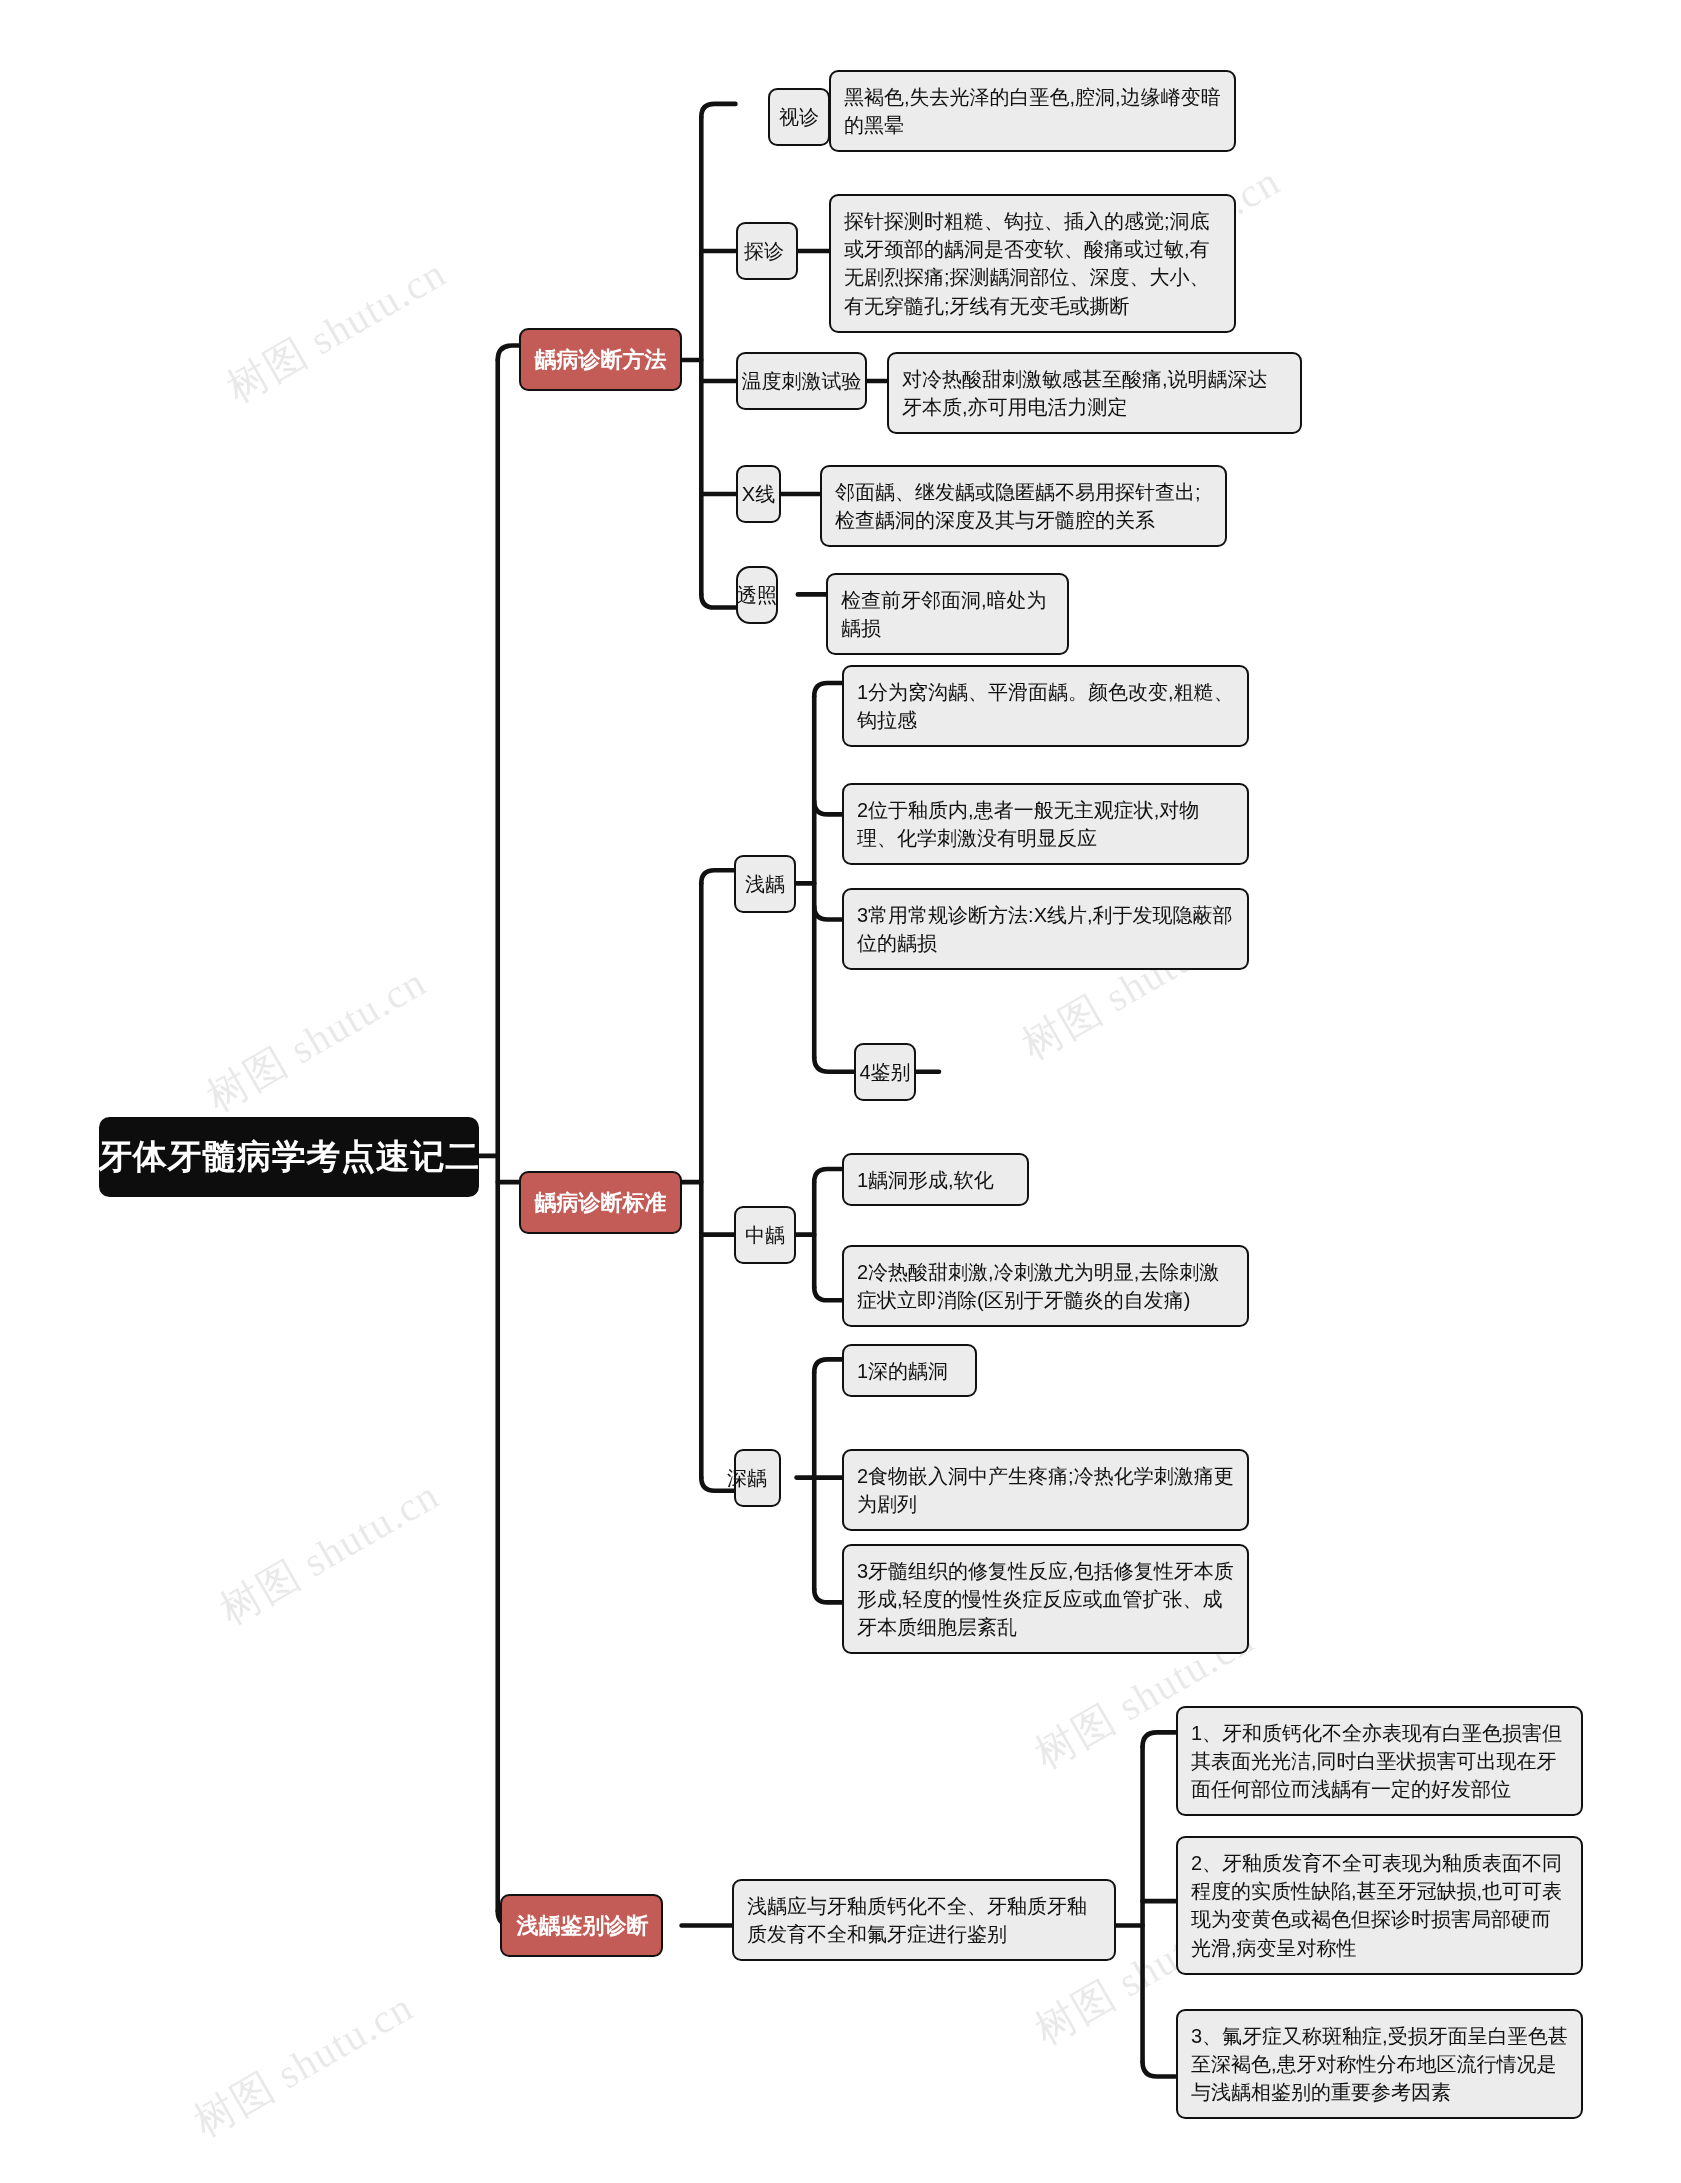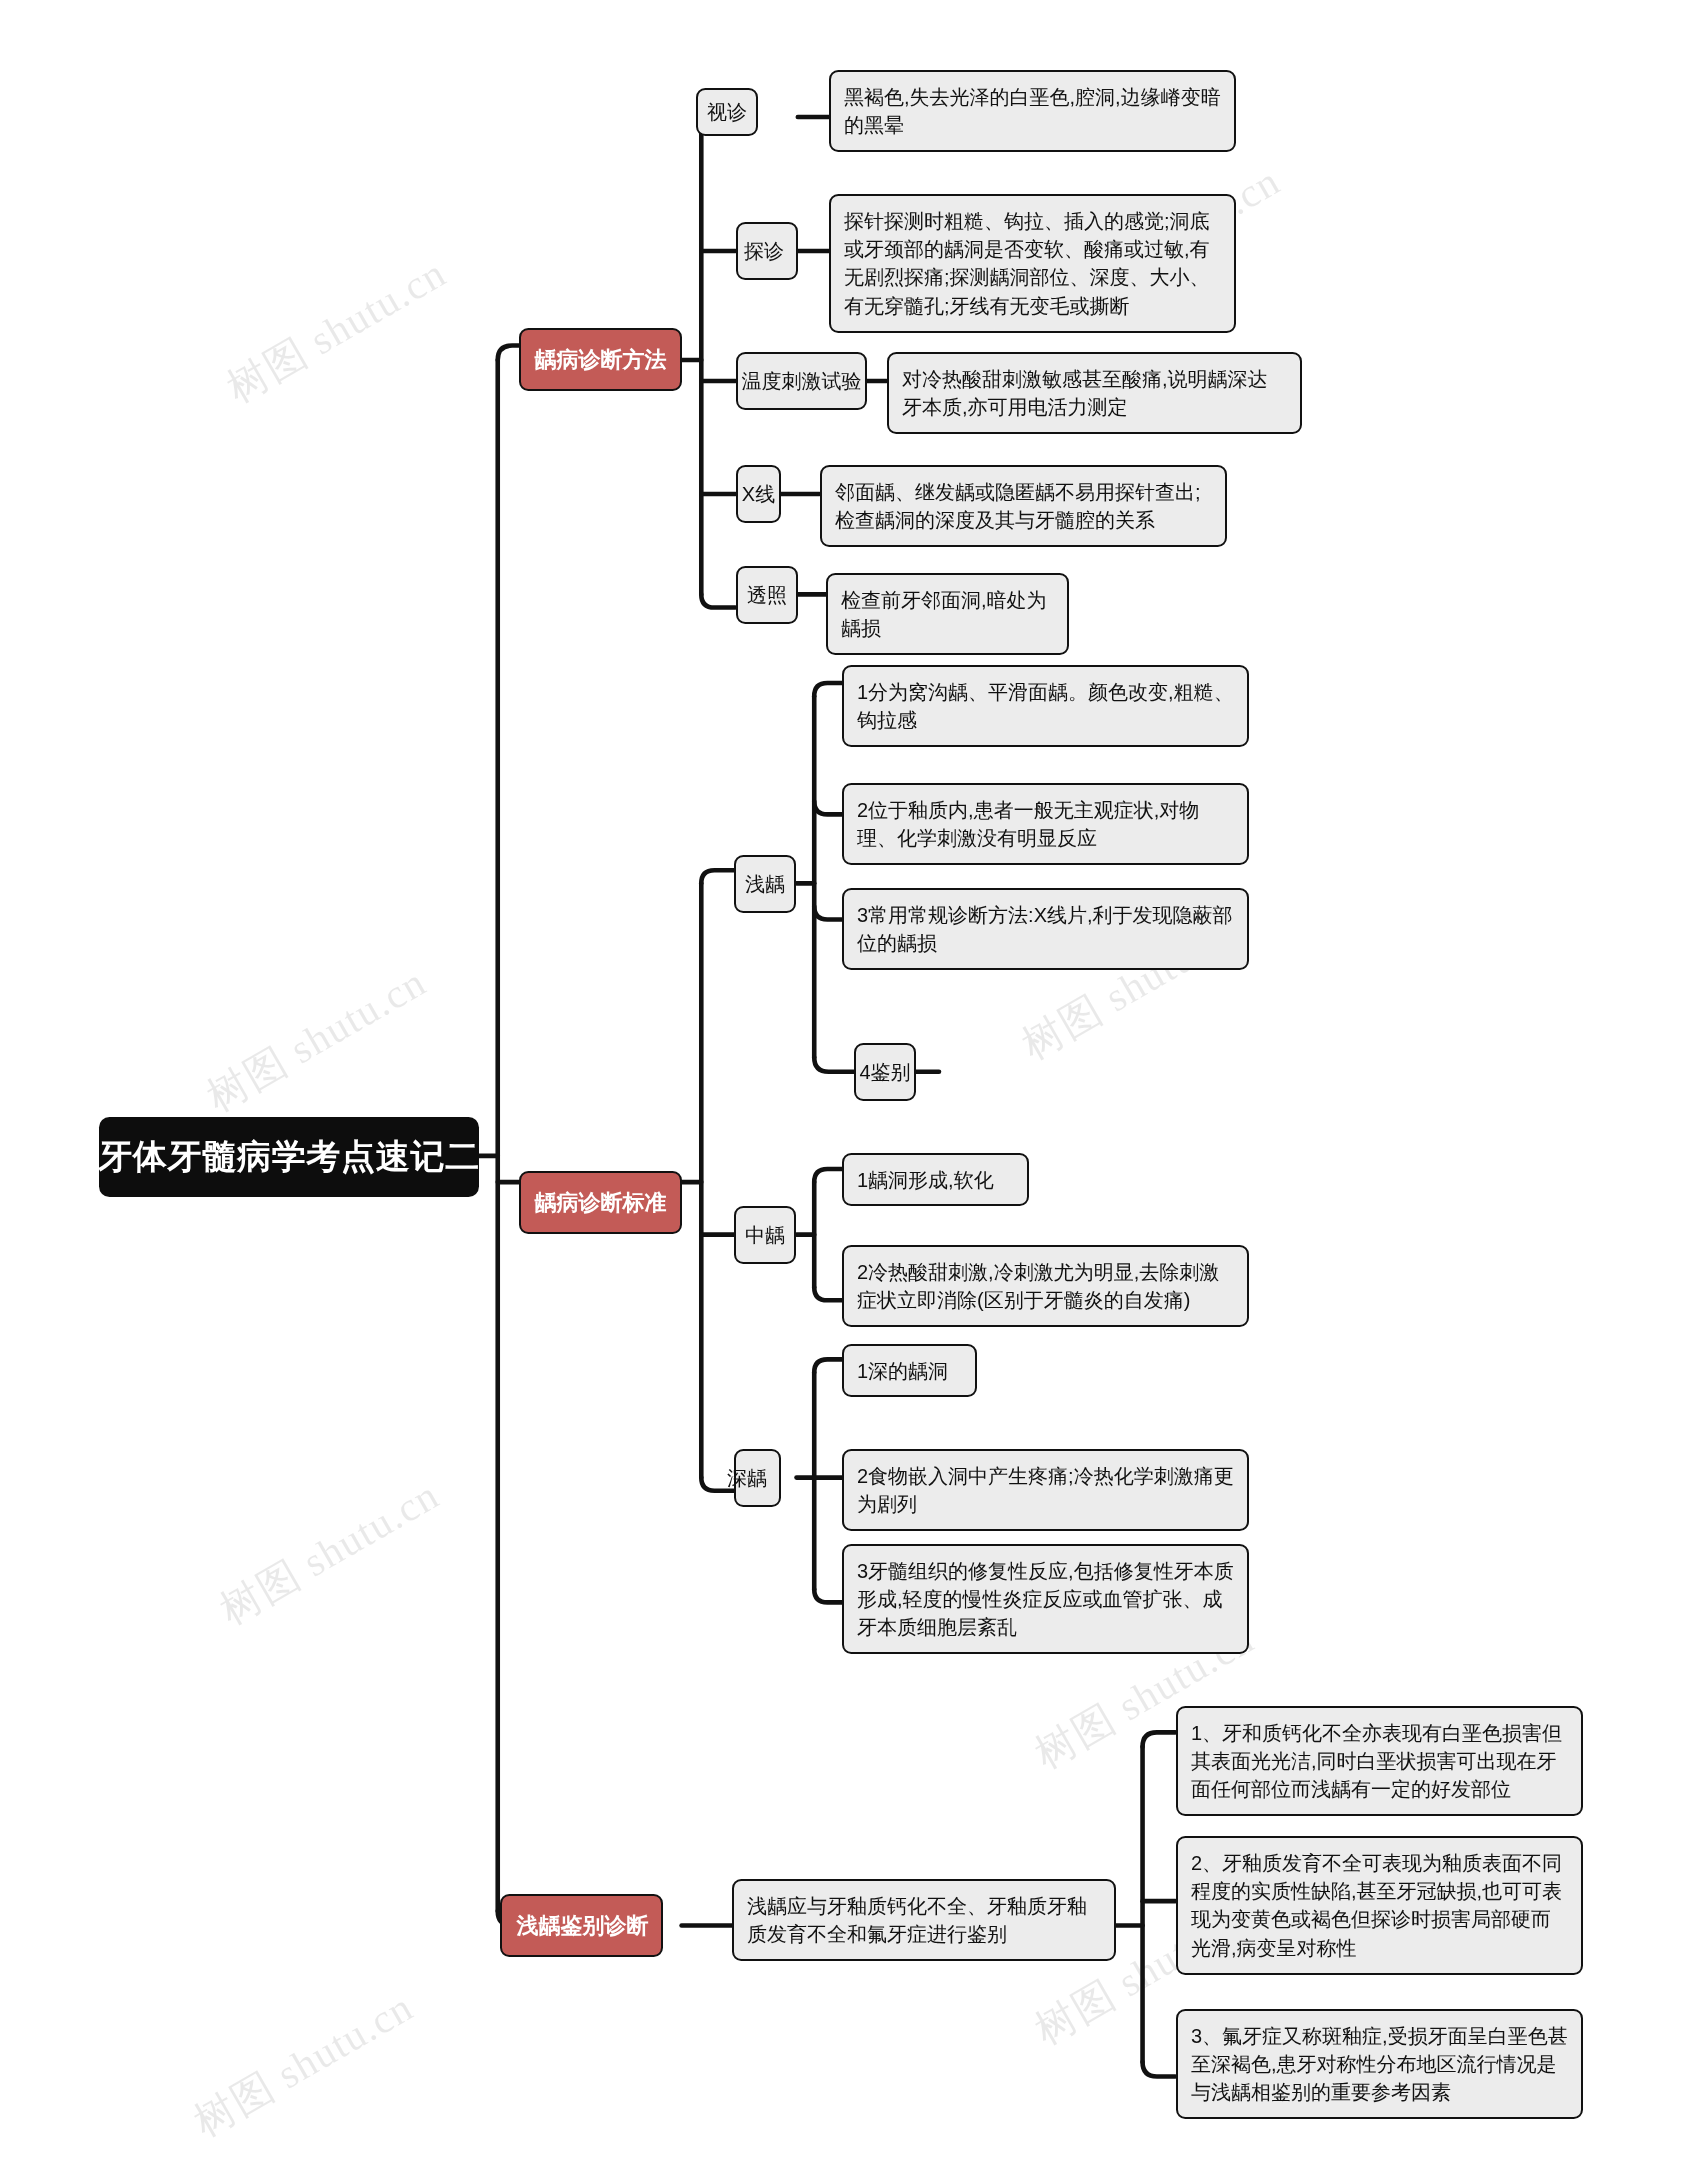--- a/index.html
+++ b/index.html
@@ -158,41 +158,41 @@
   </svg>
 
   <div class="node root" style="left:99px; top:1117px; width:380px; height:80px; justify-content:center;">
     <span>牙体牙髓病学考点速记二</span>
   </div>
 
   <div class="node branch" style="left:519px; top:328px; width:163px; height:63px; justify-content:center;">
     <span>龋病诊断方法</span>
   </div>
 
-  <div class="node sub" style="left:696px; top:88px; width:62px; height:48px; justify-content:center;">
+  <div class="node sub" style="left:768px; top:88px; width:62px; height:58px; justify-content:center;">
     <span>视诊</span>
   </div>
   <div class="leaf" style="position:absolute; left:829px; top:70px; width:407px;">黑褐色,失去光泽的白垩色,腔洞,边缘嵴变暗的黑晕</div>
 
   <div class="node sub" style="left:736px; top:222px; width:62px; height:58px; justify-content:flex-end;">
     <span>探诊</span>
   </div>
   <div class="leaf" style="position:absolute; left:829px; top:194px; width:407px;">探针探测时粗糙、钩拉、插入的感觉;洞底或牙颈部的龋洞是否变软、酸痛或过敏,有无剧烈探痛;探测龋洞部位、深度、大小、有无穿髓孔;牙线有无变毛或撕断</div>
 
   <div class="node sub" style="left:736px; top:352px; width:131px; height:58px; justify-content:center;">
     <span>温度刺激试验</span>
   </div>
   <div class="leaf" style="position:absolute; left:887px; top:352px; width:415px;">对冷热酸甜刺激敏感甚至酸痛,说明龋深达牙本质,亦可用电活力测定</div>
 
   <div class="node sub" style="left:736px; top:465px; width:45px; height:58px; justify-content:center;">
     <span>X线</span>
   </div>
   <div class="leaf" style="position:absolute; left:820px; top:465px; width:407px;">邻面龋、继发龋或隐匿龋不易用探针查出;检查龋洞的深度及其与牙髓腔的关系</div>
 
-  <div class="node sub" style="left:736px; top:566px; width:62px; height:58px; justify-content:center;">
+  <div class="node sub" style="left:736px; top:566px; width:42px; height:58px; justify-content:center;border-radius:14px;">
     <span>透照</span>
   </div>
   <div class="leaf" style="position:absolute; left:826px; top:573px; width:243px;">检查前牙邻面洞,暗处为龋损</div>
 
   <div class="node branch" style="left:519px; top:1151px; width:163px; height:63px; justify-content:center;margin-top:20px;">
     <span>龋病诊断标准</span>
   </div>
 
   <div class="node sub" style="left:734px; top:855px; width:62px; height:58px; justify-content:center;">
     <span>浅龋</span>

